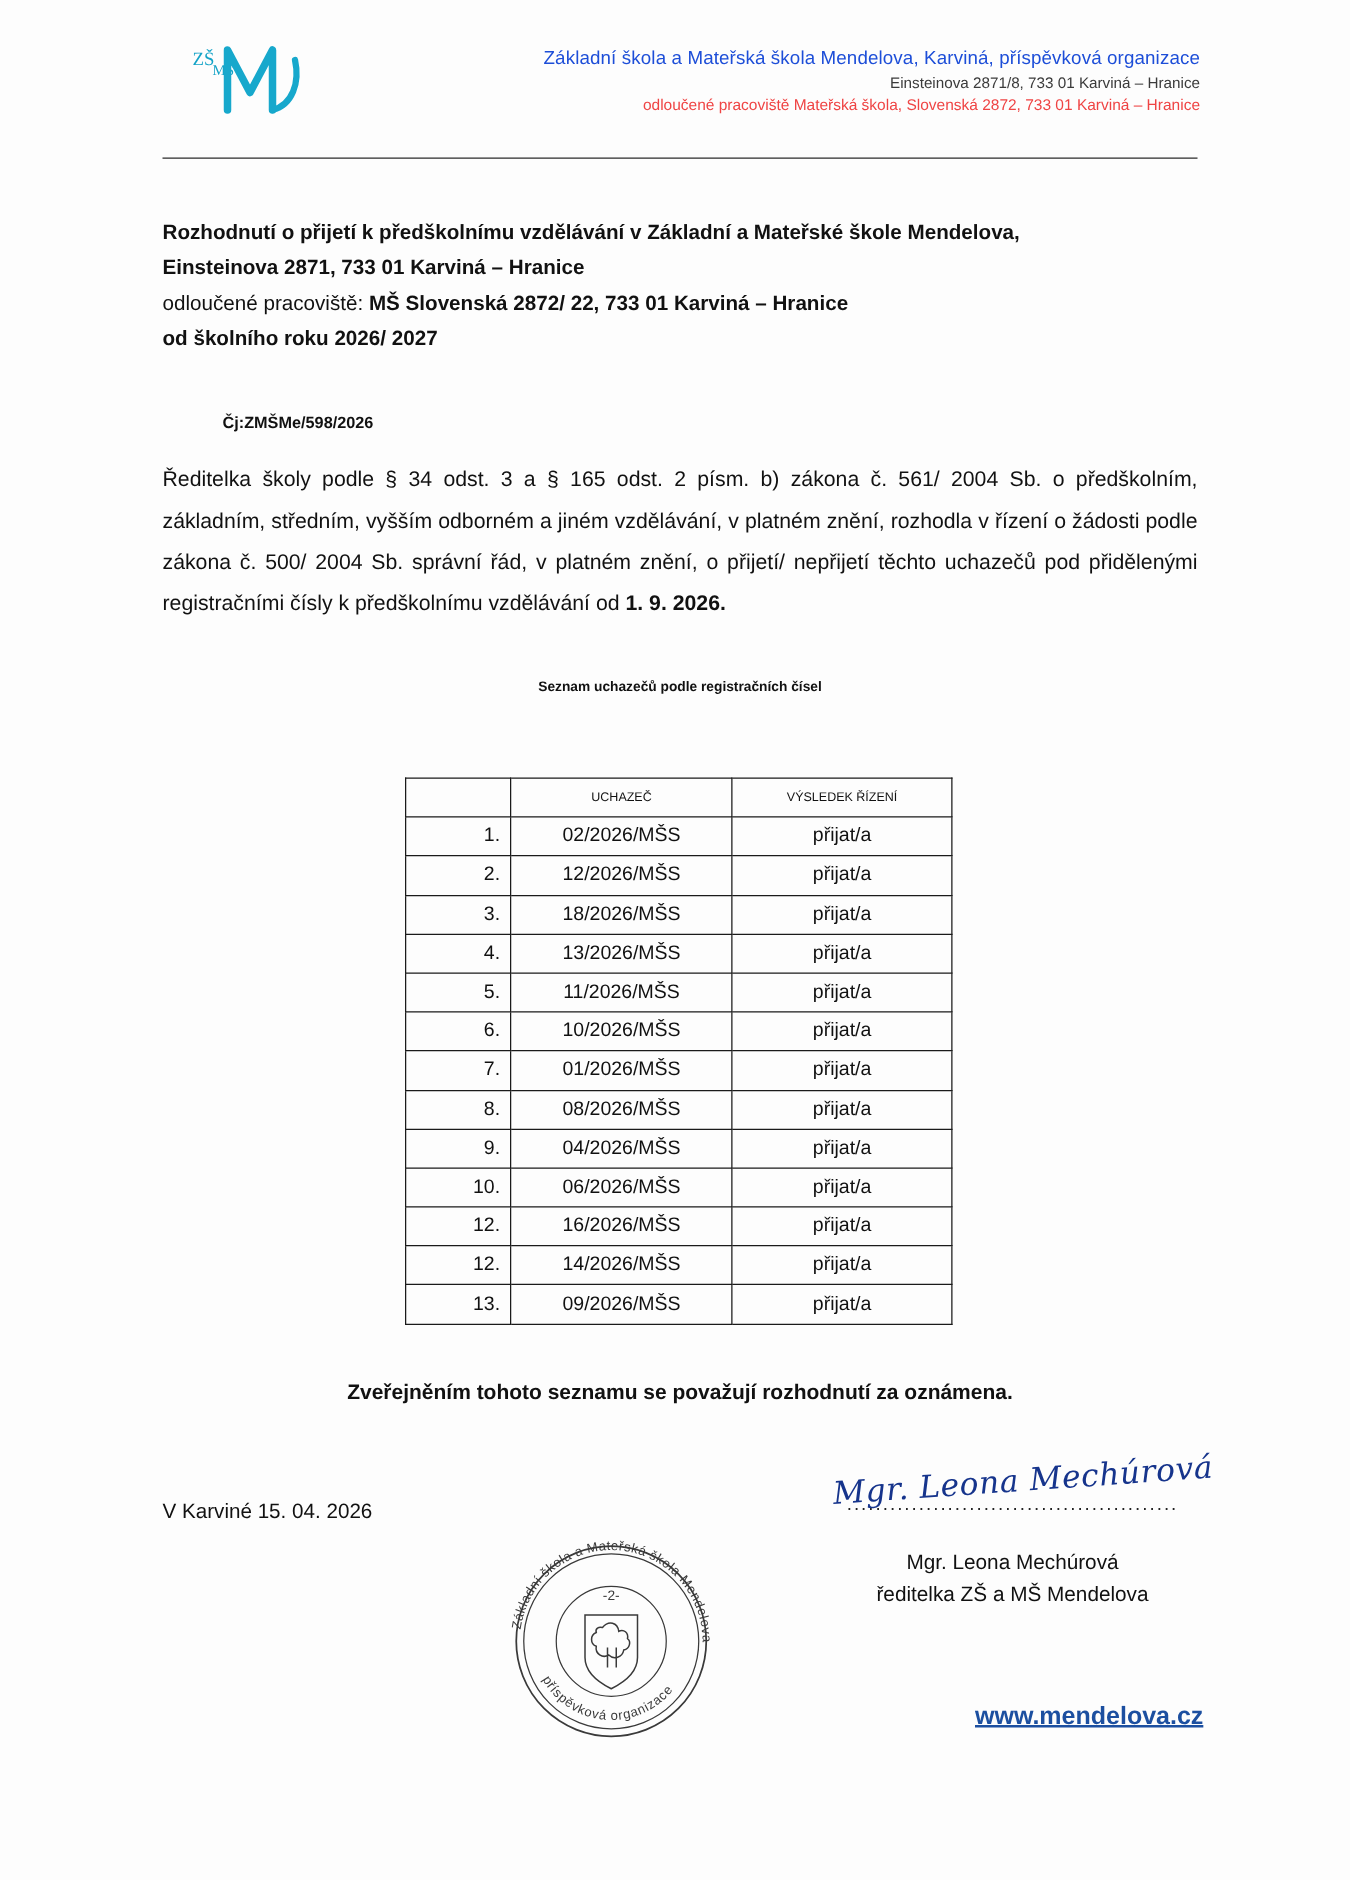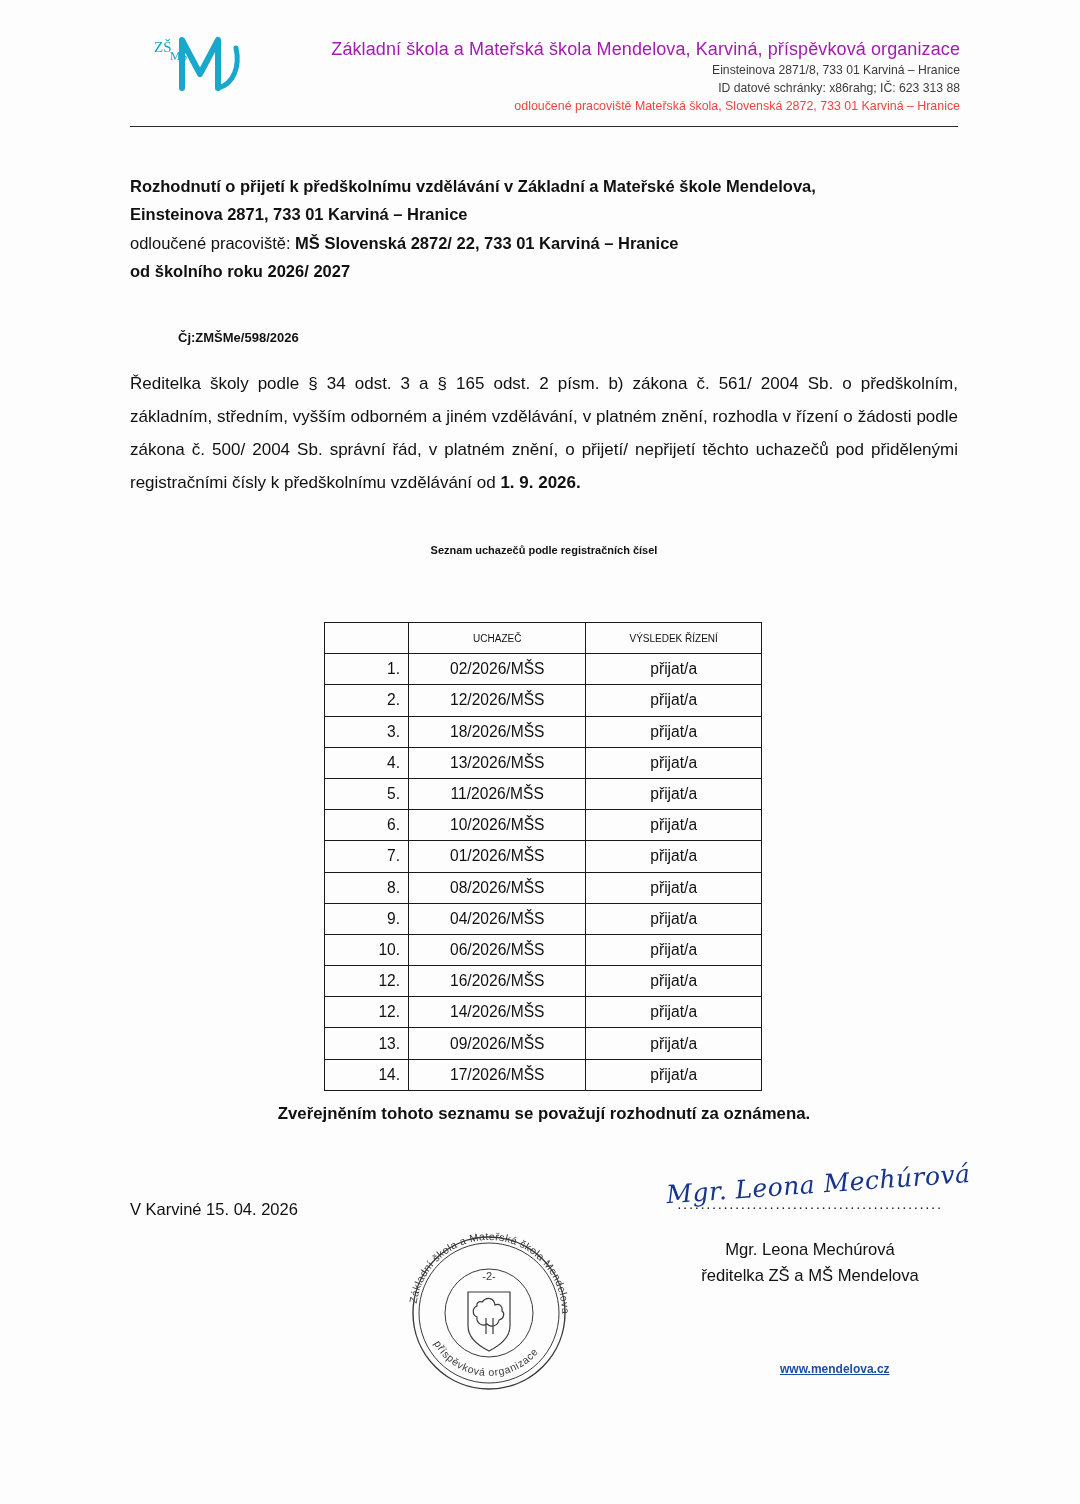--- a/index.html
+++ b/index.html
@@ -38,22 +38,22 @@
     height: 78px;
   }
   .header-text {
     position: absolute;
     right: 0;
     top: 18px;
     text-align: right;
     line-height: 1.45;
   }
   .header-line1 {
-    font-size: 18px;
-    color: #a21caf;
+    font-size: 15px;
+    color: #1d4ed8;
     letter-spacing: .1px;
   }
   .header-line2,
   .header-line3 {
     font-size: 12.2px;
     color: #3b3b3b;
   }
   .header-line4 {
     font-size: 12.4px;
     color: #ef4444;
@@ -203,21 +203,21 @@
     height: 182px;
     color: #2b2b2b;
   }
   .stamp svg { display: block; }
 
   
   .weblink {
     position: absolute;
     top: 1362px;
     left: 780px;
-    font-size: 12px;
+    font-size: 20px;
     color: #1c4fa0;
     text-decoration: underline;
     font-weight: bold;
   }
 </style>
 </head>
 <body>
 
 <div class="page">
 
@@ -228,21 +228,20 @@
         <text x="6" y="28" font-family="&quot;Liberation Serif&quot;, serif" font-size="15" fill="#14a3c7">ZŠ</text>
         <text x="22" y="36" font-family="&quot;Liberation Serif&quot;, serif" font-size="12" fill="#14a3c7">MŠ</text>
         <path d="M34 64 L34 16 L52 50 L70 16 L70 64" fill="none" stroke="#17a8cc" stroke-width="6" stroke-linecap="round" stroke-linejoin="round"></path>
         <path d="M70 64 C 86 60, 92 42, 88 24" fill="none" stroke="#17a8cc" stroke-width="5" stroke-linecap="round"></path>
       </svg>
     </div>
 
     <div class="header-text">
       <div class="header-line1">Základní škola a Mateřská škola Mendelova, Karviná, příspěvková organizace</div>
       <div class="header-line2">Einsteinova 2871/8, 733 01 Karviná – Hranice</div>
-      <div class="header-line3">ID datové schránky: x86rahg; IČ: 623 313 88</div>
       <div class="header-line4">odloučené pracoviště Mateřská škola, Slovenská 2872, 733 01 Karviná – Hranice</div>
     </div>
   </div>
   <div class="header-rule"></div>
 
   <div class="title-block">
     <div class="b">Rozhodnutí o přijetí k předškolnímu vzdělávání v Základní a Mateřské škole Mendelova,</div>
     <div class="b">Einsteinova 2871, 733 01 Karviná – Hranice</div>
     <div>
       <span class="n">odloučené pracoviště: </span><span class="b">MŠ Slovenská 2872/ 22, 733 01 Karviná – Hranice</span>
@@ -324,25 +323,20 @@
             <td class="col-res">přijat/a</td>
           </tr>
           <tr>
             <td class="col-idx">12.</td>
             <td class="col-reg">14/2026/MŠS</td>
             <td class="col-res">přijat/a</td>
           </tr>
           <tr>
             <td class="col-idx">13.</td>
             <td class="col-reg">09/2026/MŠS</td>
-            <td class="col-res">přijat/a</td>
-          </tr>
-          <tr>
-            <td class="col-idx">14.</td>
-            <td class="col-reg">17/2026/MŠS</td>
             <td class="col-res">přijat/a</td>
           </tr>
         </tbody>
     </table>
   </div>
 
   <div class="notice">Zveřejněním tohoto seznamu se považují rozhodnutí za oznámena.</div>
 
   <div class="place-date">V Karviné 15. 04. 2026</div>
 

